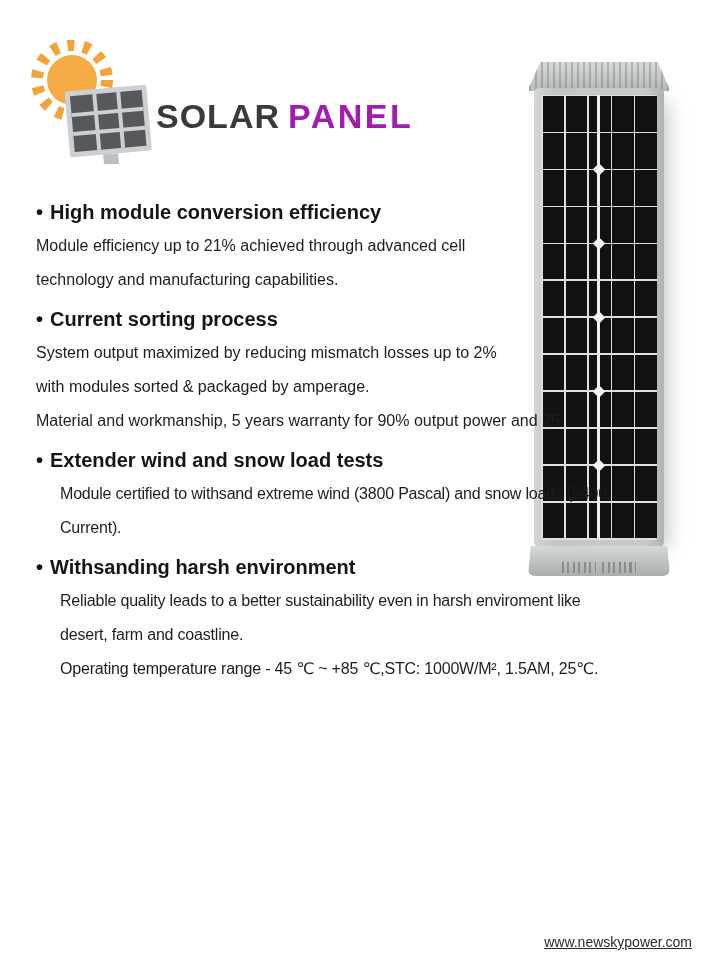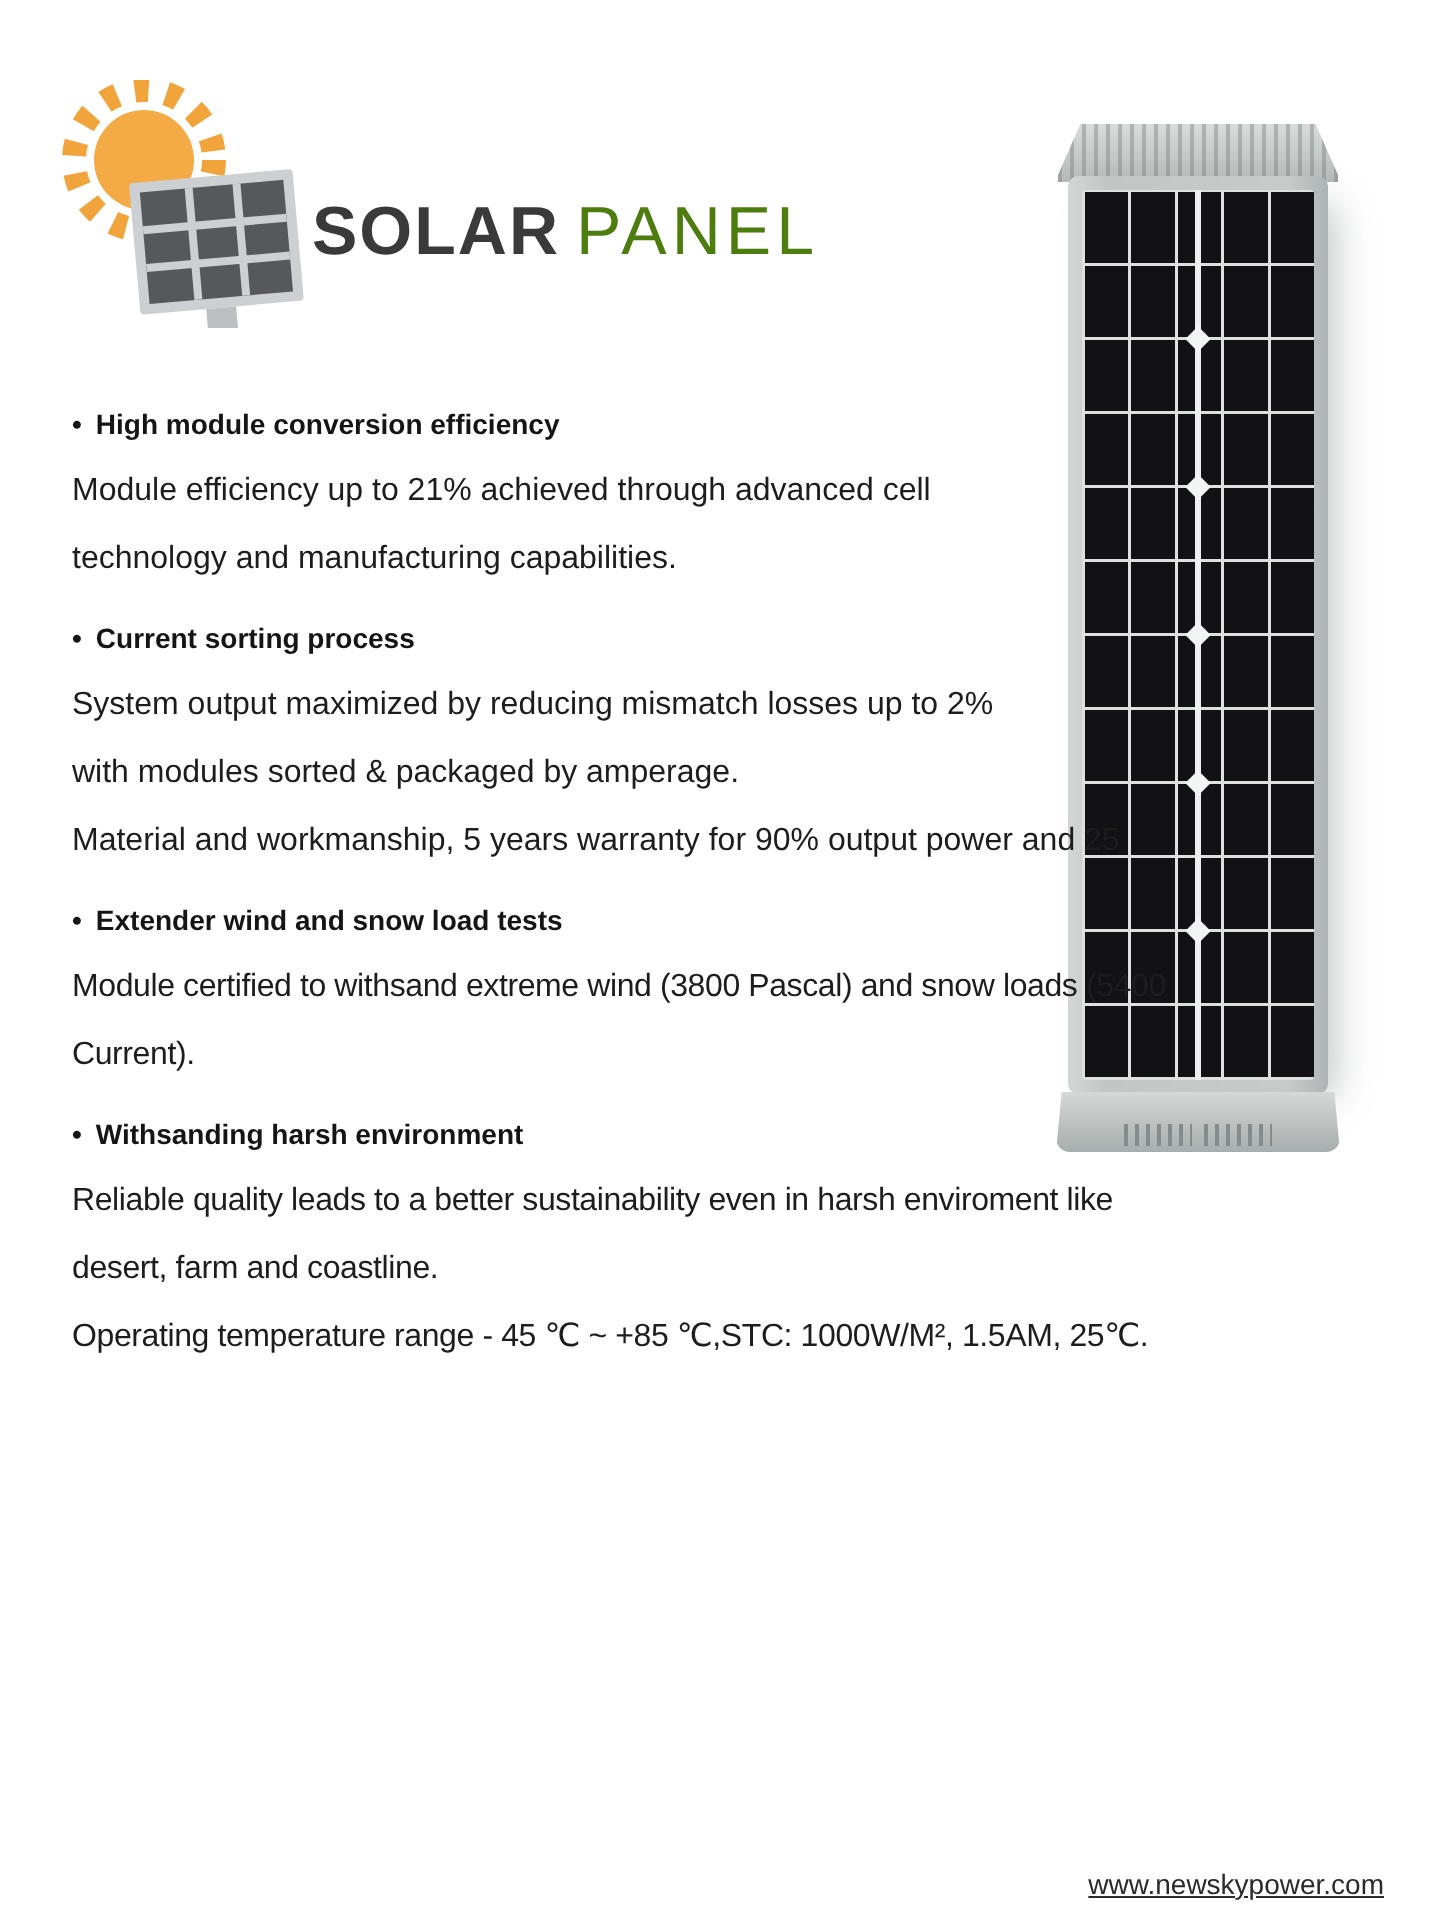--- a/index.html
+++ b/index.html
@@ -10,21 +10,21 @@
     background:#ffffff; overflow:hidden;
     font-family:"Liberation Sans","DejaVu Sans",sans-serif;
     color:#1d1d1d;
   }
 
   
   .logo { position:absolute; left:30px; top:40px; width:430px; height:125px; }
   .logo svg { position:absolute; left:0; top:0; }
   .logo-text { position:absolute; left:126px; top:56px; font-size:34px; line-height:40px; white-space:nowrap; }
   .logo-text .bold  { font-weight:800; color:#3a3a3a; letter-spacing:1px; }
-  .logo-text .light { font-weight:400; color:#4d7c0f; letter-spacing:2.5px; margin-left:8px; }
+  .logo-text .light { font-weight:700; color:#a21caf; letter-spacing:2.5px; margin-left:8px; }
 
   
   .product { position:absolute; left:528px; top:62px; width:142px; height:514px; }
   .cap {
     position:absolute; top:0; left:1px; right:1px; height:29px;
     background:
       repeating-linear-gradient(90deg, rgba(110,118,116,.38) 0 2px, rgba(255,255,255,0) 2px 6px),
       linear-gradient(#d7dbda, #b6bbba);
     clip-path:polygon(8% 0, 92% 0, 100% 88%, 100% 100%, 0 100%, 0 88%);
     border-radius:8px 8px 0 0;
@@ -55,28 +55,28 @@
   }
   .rib {
     position:absolute; bottom:3px; width:34px; height:11px;
     background:repeating-linear-gradient(90deg, #868c8b 0 2px, rgba(0,0,0,0) 2px 5.5px);
   }
   .rib-l { left:24%; } .rib-r { right:24%; }
 
   
   .content { position:absolute; left:36px; top:195px; width:660px; }
   .sec h2 {
-    font-size:14px; font-weight:700; color:#151515;
+    font-size:20px; font-weight:700; color:#151515;
     line-height:34px; margin-top:5px; white-space:nowrap;
   }
   .sec:first-child h2 { margin-top:0; }
   .sec.gap-lg h2 { margin-top:12px; }
   .bullet { margin-right:7px; }
   .sec p { font-size:16px; line-height:34px; white-space:nowrap; color:#1d1d1d; }
-  .sec.cond p { letter-spacing:-0.2px; }
+  .sec.cond p { letter-spacing:-0.2px;margin-left:24px; }
 
   
   .footer { position:absolute; right:28px; bottom:10px; font-size:14px; color:#2a2a2a;text-decoration:underline; }
 </style>
 </head>
 <body>
 
 <div class="page">
 
   <header class="logo">

